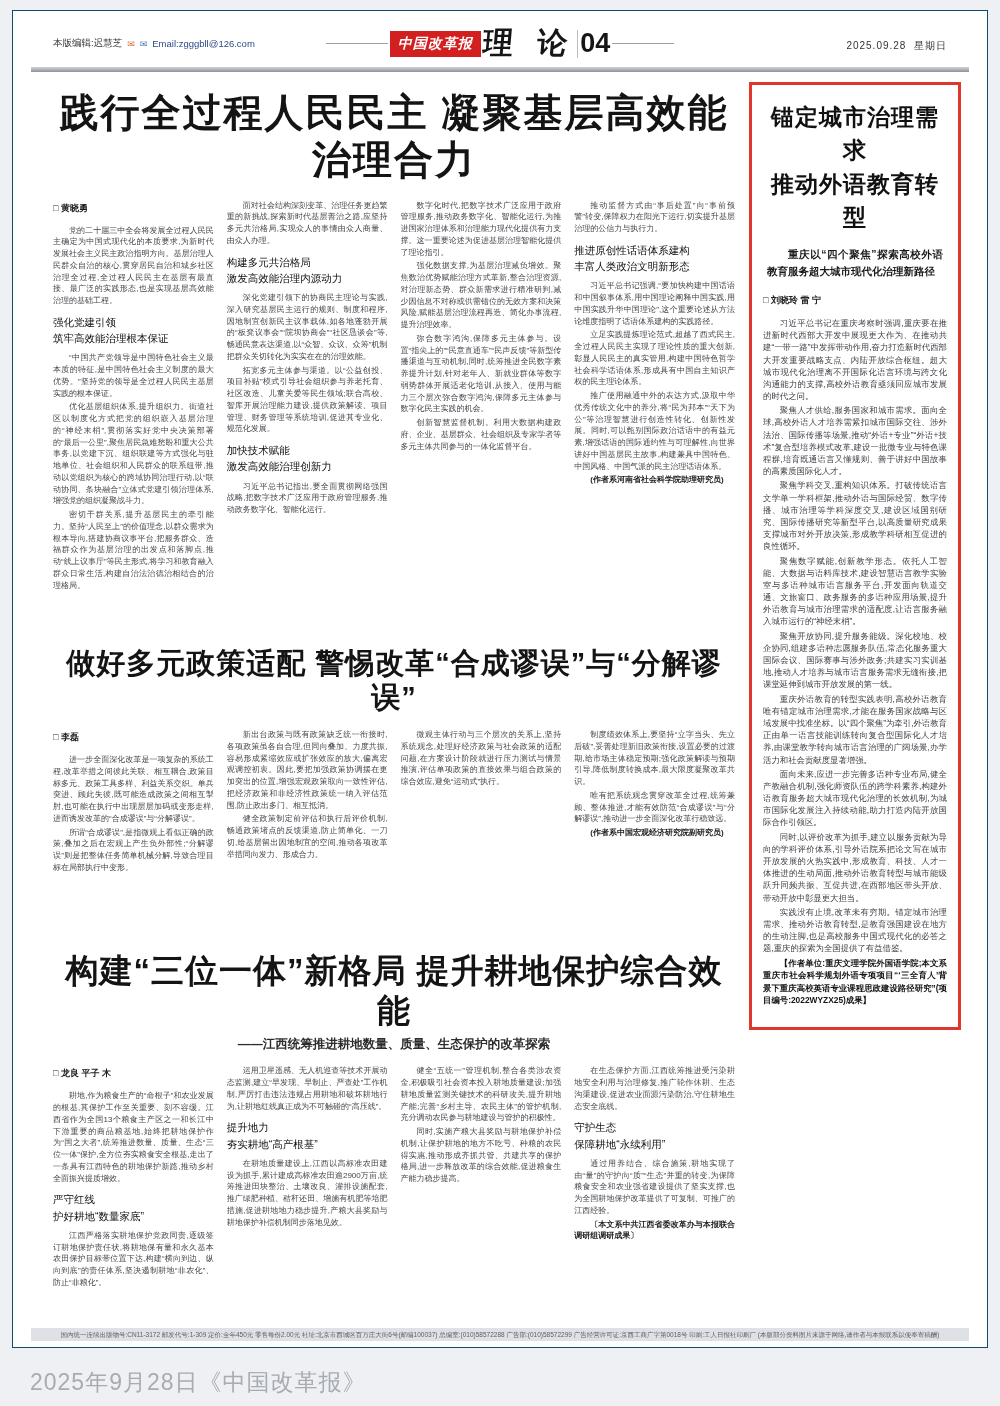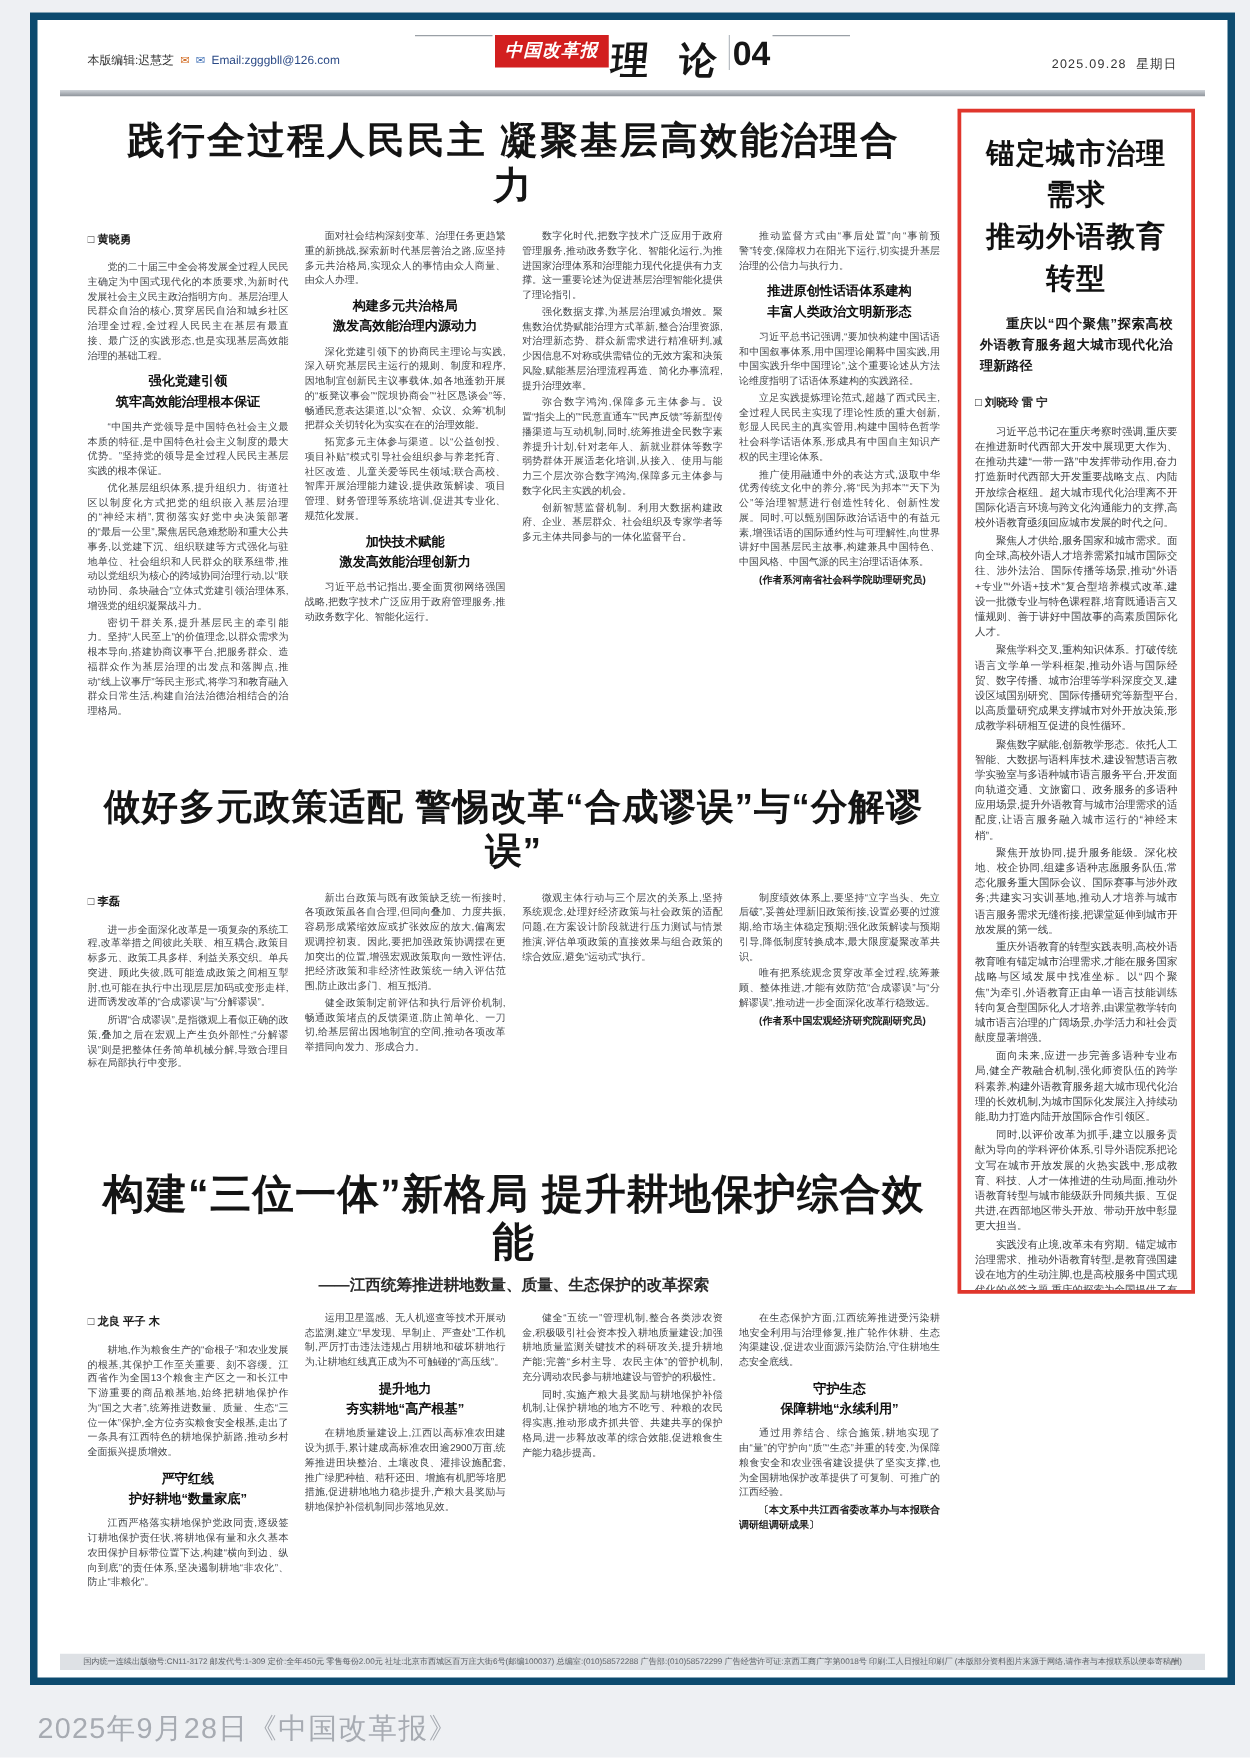--- a/index.html
+++ b/index.html
@@ -3,56 +3,56 @@
 <meta charset="utf-8">
 <style>
   html,body{margin:0;padding:0;}
   body{
     width:1000px;height:1406px;position:relative;
     background:#eef0f3;
     font-family:"Liberation Sans","DejaVu Sans",sans-serif;
     -webkit-font-smoothing:antialiased;
   }
   .page{
-    position:absolute;top:10px;left:24px;right:12px;height:1338px;
-    background:#ffffff;border:6px solid #0c4a6e;box-sizing:border-box;
+    position:absolute;top:10px;left:12px;right:12px;height:1338px;
+    background:#ffffff;border:1px solid #0c4a6e;box-sizing:border-box;
     overflow:hidden;
   }
   
   .hdr{position:relative;height:56px;}
   .hdr-left{position:absolute;left:40px;top:26px;font-size:9.5px;color:#333;display:flex;align-items:center;gap:5px;}
   .hdr-left .glyph{font-size:9px;}
   .g1{color:#d2691e;} .g2{color:#3f6fb5;}
   .hdr-email{color:#2b4a86;}
   .hdr-right{position:absolute;right:40px;top:28px;font-size:10px;color:#333;letter-spacing:1px;}
-  .hdr-center{position:absolute;left:0;right:0;top:12px;display:flex;justify-content:center;align-items:flex-start;gap:2px;}
+  .hdr-center{position:absolute;left:0;right:0;top:12px;display:flex;justify-content:center;align-items:center;gap:2px;}
   .rule{width:62px;height:1px;background:#9aa0a6;}
   .masthead{
     background:#d21f1f;color:#fff;font-family:"DejaVu Serif","Liberation Serif",serif;
     font-weight:bold;font-style:italic;font-size:14px;padding:4px 8px;letter-spacing:1px;white-space:nowrap;
   }
   .section-title{font-size:30px;font-weight:900;color:#161616;letter-spacing:8px;transform:skewX(-5deg);white-space:nowrap;}
   .vdiv{width:1px;height:28px;background:#b9bec4;}
   .pageno{font-size:27px;font-weight:900;color:#161616;}
   .hdr-bar{height:5px;margin:0 18px;background:linear-gradient(#cfd3d8,#8e949b);}
   
   .main{display:flex;gap:14px;margin:10px 26px 0 40px;}
   .left-col{width:682px;flex:none;}
   
   .headline{font-weight:900;color:#141414;text-align:center;line-height:1.2;}
-  .a1 .headline{font-size:30px;letter-spacing:2px;margin:8px 16px 16px;}
+  .a1 .headline{font-size:39px;letter-spacing:2px;margin:8px 0 16px;}
   .a2 .headline{font-size:29px;letter-spacing:1px;margin:18px 0 14px;}
   .a3 .headline{font-size:33px;letter-spacing:1px;margin:16px 0 6px;}
   .a3-sub{text-align:center;font-size:12.5px;color:#2c2c2c;margin:0 0 12px;font-weight:600;}
   .cols{display:flex;gap:13px;}
   .col{flex:1;overflow:hidden;}
   .a1 .col{height:428px;} .a2 .col{height:206px;} .a3 .col{height:396px;}
   .para{font-size:8px;line-height:1.47;text-align:justify;text-indent:2em;color:#43464b;margin:0 0 2px;}
   .author{font-size:9px;color:#1d1d1d;margin:2px 0 10px;font-weight:600;}
-  .subhead{font-size:10.5px;font-weight:700;color:#101010;text-align:center;line-height:1.55;margin:7px 0 6px;}
+  .subhead{font-size:10.5px;font-weight:400;color:#101010;line-height:1.55;margin:7px 0 6px;}
   .endnote{font-size:8px;line-height:1.47;text-align:justify;text-indent:2em;color:#1c1c1c;font-weight:700;margin-top:2px;}
   
   .redbox{
     flex:1;border:3px solid #e0362c;box-sizing:border-box;height:948px;
     padding:16px 11px 10px;overflow:hidden;background:#fff;
   }
   .r-title{font-size:23px;font-weight:900;color:#111;text-align:center;line-height:1.45;letter-spacing:1px;}
   .r-sub{font-size:10.5px;font-weight:800;color:#1a1a1a;line-height:1.6;margin:12px 4px 0;text-indent:2em;text-align:justify;}
   .r-author{font-size:9px;font-weight:700;color:#222;margin:14px 0 10px;}
   .r-para{font-size:8.4px;line-height:1.45;text-align:justify;text-indent:2em;color:#3c3f44;margin:0 0 2px;}

